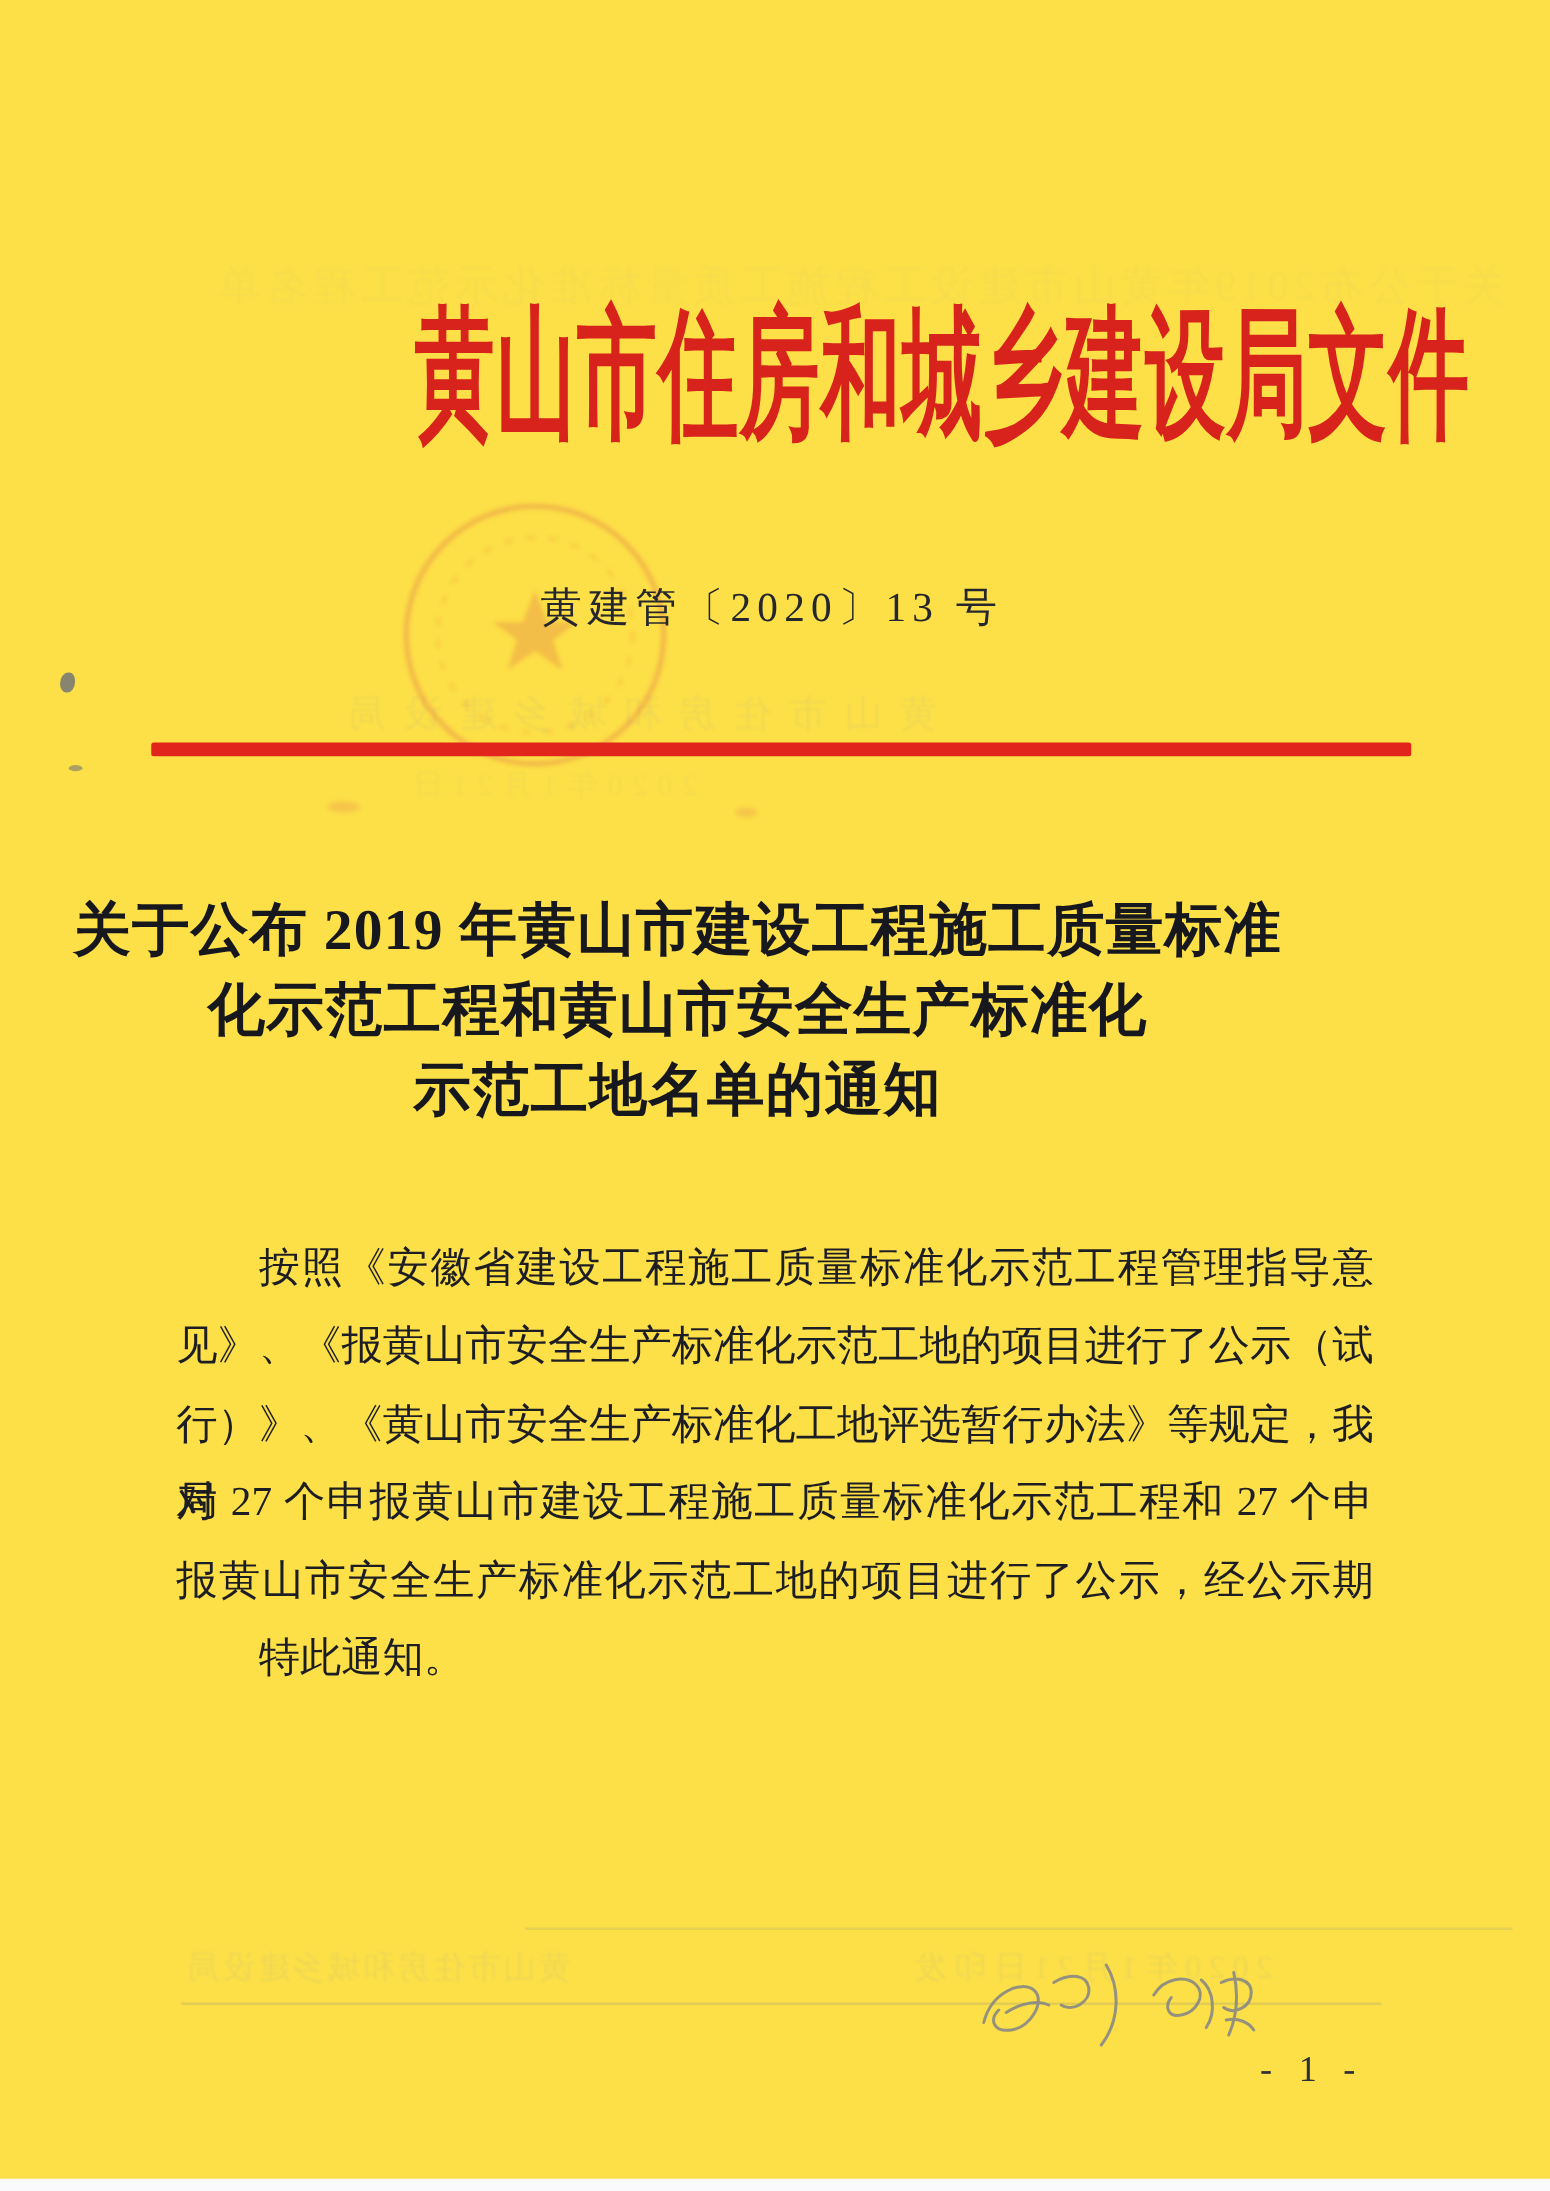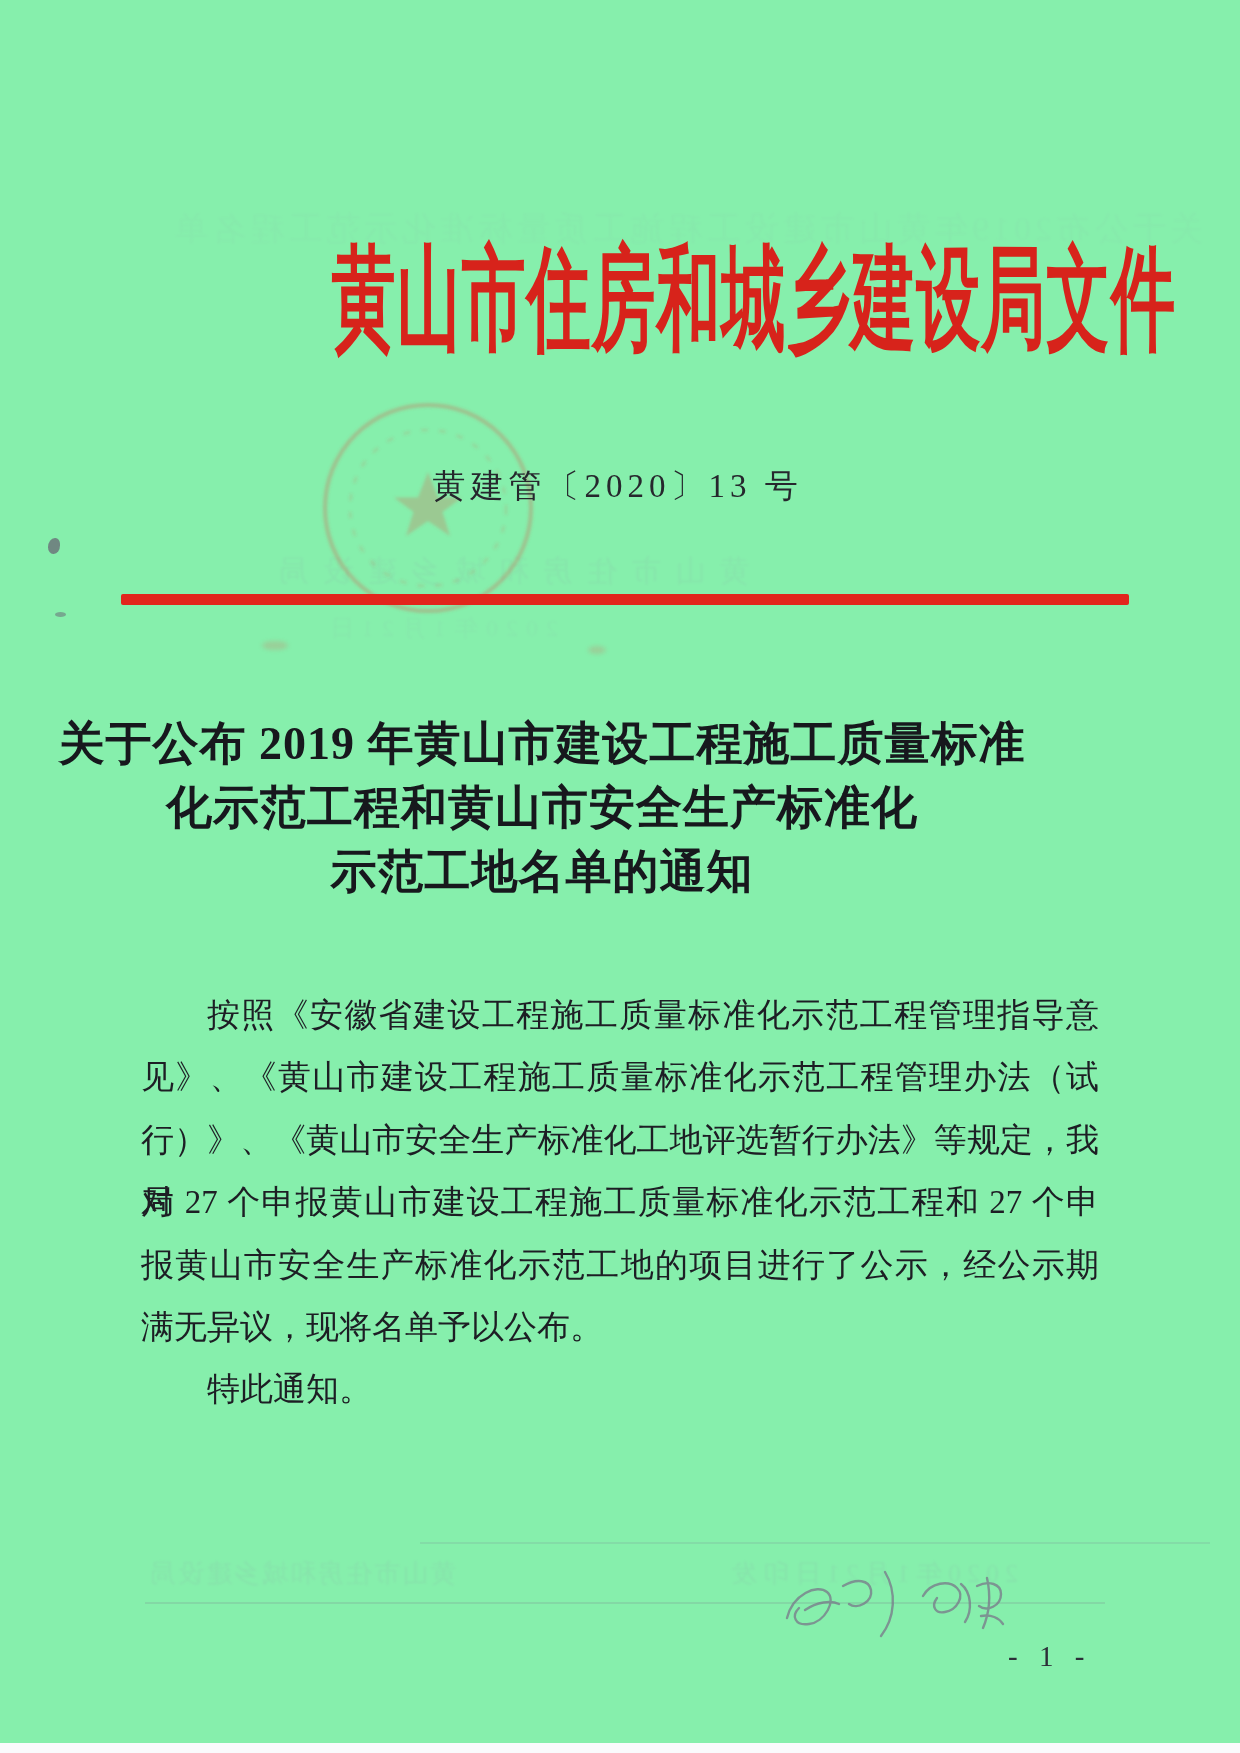--- a/index.html
+++ b/index.html
@@ -1,19 +1,19 @@
 <!DOCTYPE html>
 <html><head>
 <meta charset="utf-8">
 <style>
   html,body{margin:0;padding:0;}
   body{width:1240px;height:1753px;overflow:hidden;}
   .page{
     position:relative;width:1240px;height:1753px;
-    background:#86efac;
+    background:#fde047;
     font-family:"Liberation Serif","DejaVu Serif",serif;
     overflow:hidden;
   }
   
   .red-header{
     position:absolute;top:238px;left:0;width:1200px;text-align:center;
     font-weight:bold;font-size:114px;line-height:124px;color:#d7231b;
   }
   .red-header .squeeze{
     display:inline-block;transform:scaleX(0.56);transform-origin:center;
@@ -109,25 +109,24 @@
   <div class="smudge m2"></div>
 
   <div class="notice-title">
     <div>关于公布 2019 年黄山市建设工程施工质量标准</div>
     <div>化示范工程和黄山市安全生产标准化</div>
     <div>示范工地名单的通知</div>
   </div>
 
   <div class="body-text">
     <div class="bline just indent">按照《安徽省建设工程施工质量标准化示范工程管理指导意</div>
-    <div class="bline just">见》、《黄山市建设工程施工质量标准化示范工程管理办法（试</div>
+    <div class="bline just">见》、《报黄山市安全生产标准化示范工地的项目进行了公示（试</div>
     <div class="bline just">行）》、《黄山市安全生产标准化工地评选暂行办法》等规定，我局</div>
     <div class="bline just">对 27 个申报黄山市建设工程施工质量标准化示范工程和 27 个申</div>
     <div class="bline just">报黄山市安全生产标准化示范工地的项目进行了公示，经公示期</div>
-    <div class="bline">满无异议，现将名单予以公布。</div>
     <div class="bline indent">特此通知。</div>
   </div>
 
   <div class="streak s1"></div>
   <div class="streak s2"></div>
   <div class="speck sp1"></div>
   <div class="speck sp2"></div>
 
   <svg class="handwriting" width="250" height="85" viewBox="0 0 250 85">
     <g fill="none" stroke="#7a7f8c" stroke-width="2.4" stroke-linecap="round" opacity="0.8">

